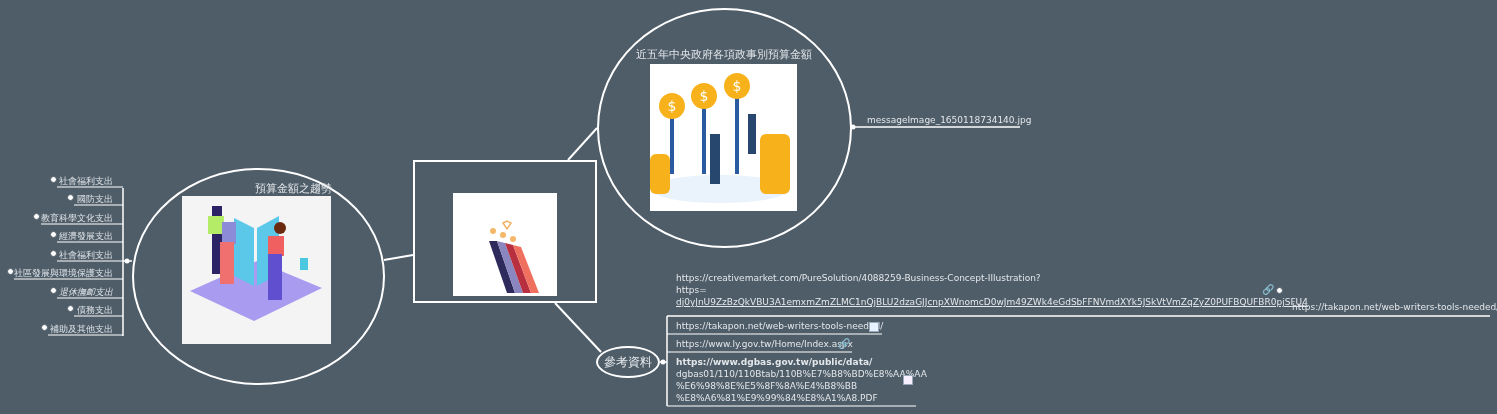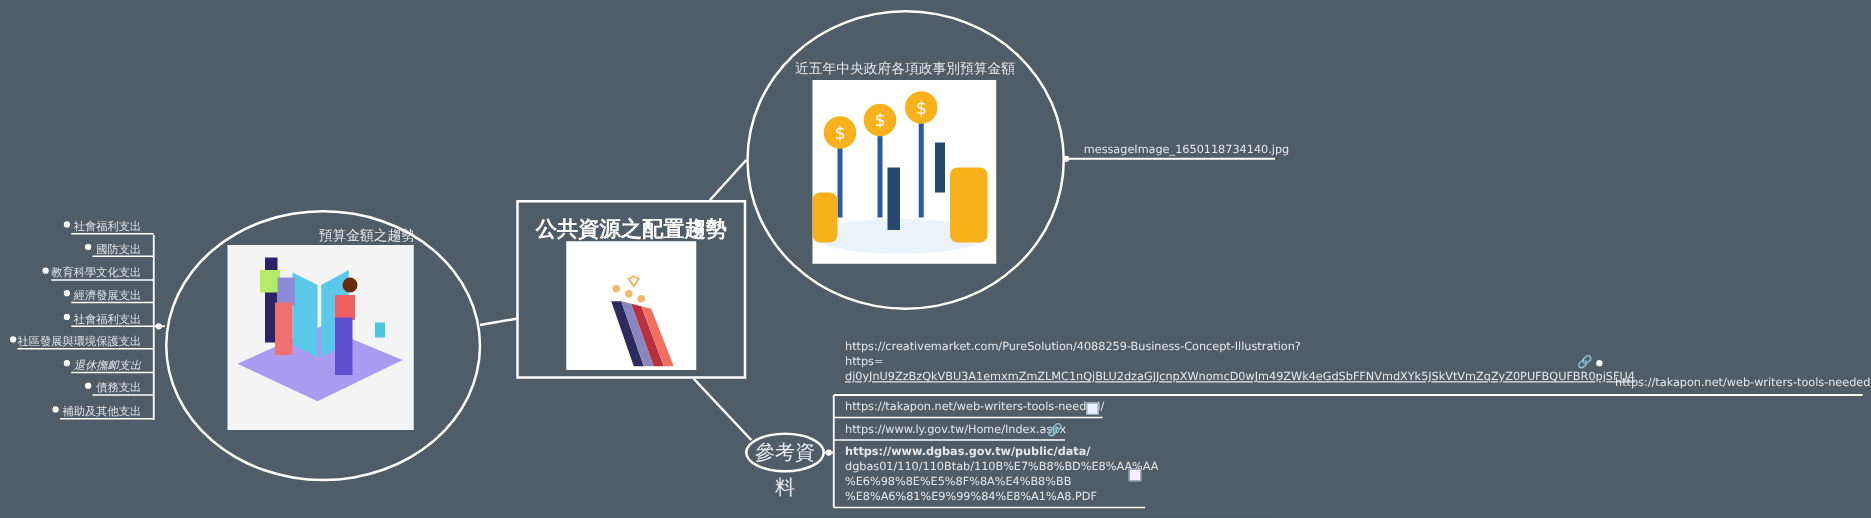--- a/index.html
+++ b/index.html
@@ -28,21 +28,21 @@
     position:absolute; font-size:9px; color:#dfe4e8; white-space:nowrap; text-align:right;
   }
   .leaf-dot {
     position:absolute; width:5px; height:5px; border-radius:50%;
     background:#ffffff; border:1px solid #4f5d69;
   }
   .url-text { position:absolute; font-size:9px; color:#e3e7ea; line-height:11.5px; white-space:nowrap; }
   .ref-ellipse {
     position:absolute; left:596px; top:346px; width:64px; height:32px;
     border:2px solid #fff; border-radius:50%; box-sizing:border-box;
-    font-size:16px; color:#e8ecef; text-align:center; line-height:28px;
+    font-size:12px; color:#e8ecef; text-align:center; line-height:28px;
   }
   .icon-link { position:absolute; font-size:10px; color:#3a7bd5; }
   .icon-small-img { position:absolute; width:8px; height:8px; background:#e6f2ff; border:1px solid #9ab; }
 </style>
 </head>
 <body>
 
 <svg class="lines" width="1497" height="414">
 
   <line x1="384" y1="260" x2="413" y2="255" stroke="#fff" stroke-width="2"></line>
@@ -110,21 +110,20 @@
   <div class="leaf-dot" style="left:7px; top:268px;"></div>
   <div class="leaf" style="right:1384px; top:286px;font-style:italic;">退休撫卹支出</div>
   <div class="leaf-dot" style="left:50px; top:287px;"></div>
   <div class="leaf" style="right:1384px; top:304px;">債務支出</div>
   <div class="leaf-dot" style="left:67px; top:305px;"></div>
   <div class="leaf" style="right:1384px; top:323px;">補助及其他支出</div>
   <div class="leaf-dot" style="left:41px; top:324px;"></div>
 </div>
 
 <div class="central-box">
-  <div class="central-title">公共資源之配置趨勢</div>
   <div class="img-box" style="left:38px; top:31px; width:104px; height:103px; background:#ffffff;">
     <svg width="104" height="103" viewBox="0 0 104 103">
       <polygon points="50,30 54,28 58,30 54,36" fill="none" stroke="#f0b060" stroke-width="1.5"></polygon>
       <circle cx="40" cy="38" r="3" fill="#f5b86a"></circle>
       <circle cx="50" cy="42" r="3" fill="#f5b86a"></circle>
       <circle cx="60" cy="46" r="3" fill="#f5b86a"></circle>
       <polygon points="36,48 44,48 62,100 54,100" fill="#2e2a5c"></polygon>
       <polygon points="44,48 52,50 70,100 62,100" fill="#8a86c0"></polygon>
       <polygon points="52,50 60,52 78,100 70,100" fill="#b83040"></polygon>
       <polygon points="60,52 68,54 86,100 78,100" fill="#f07060"></polygon>

